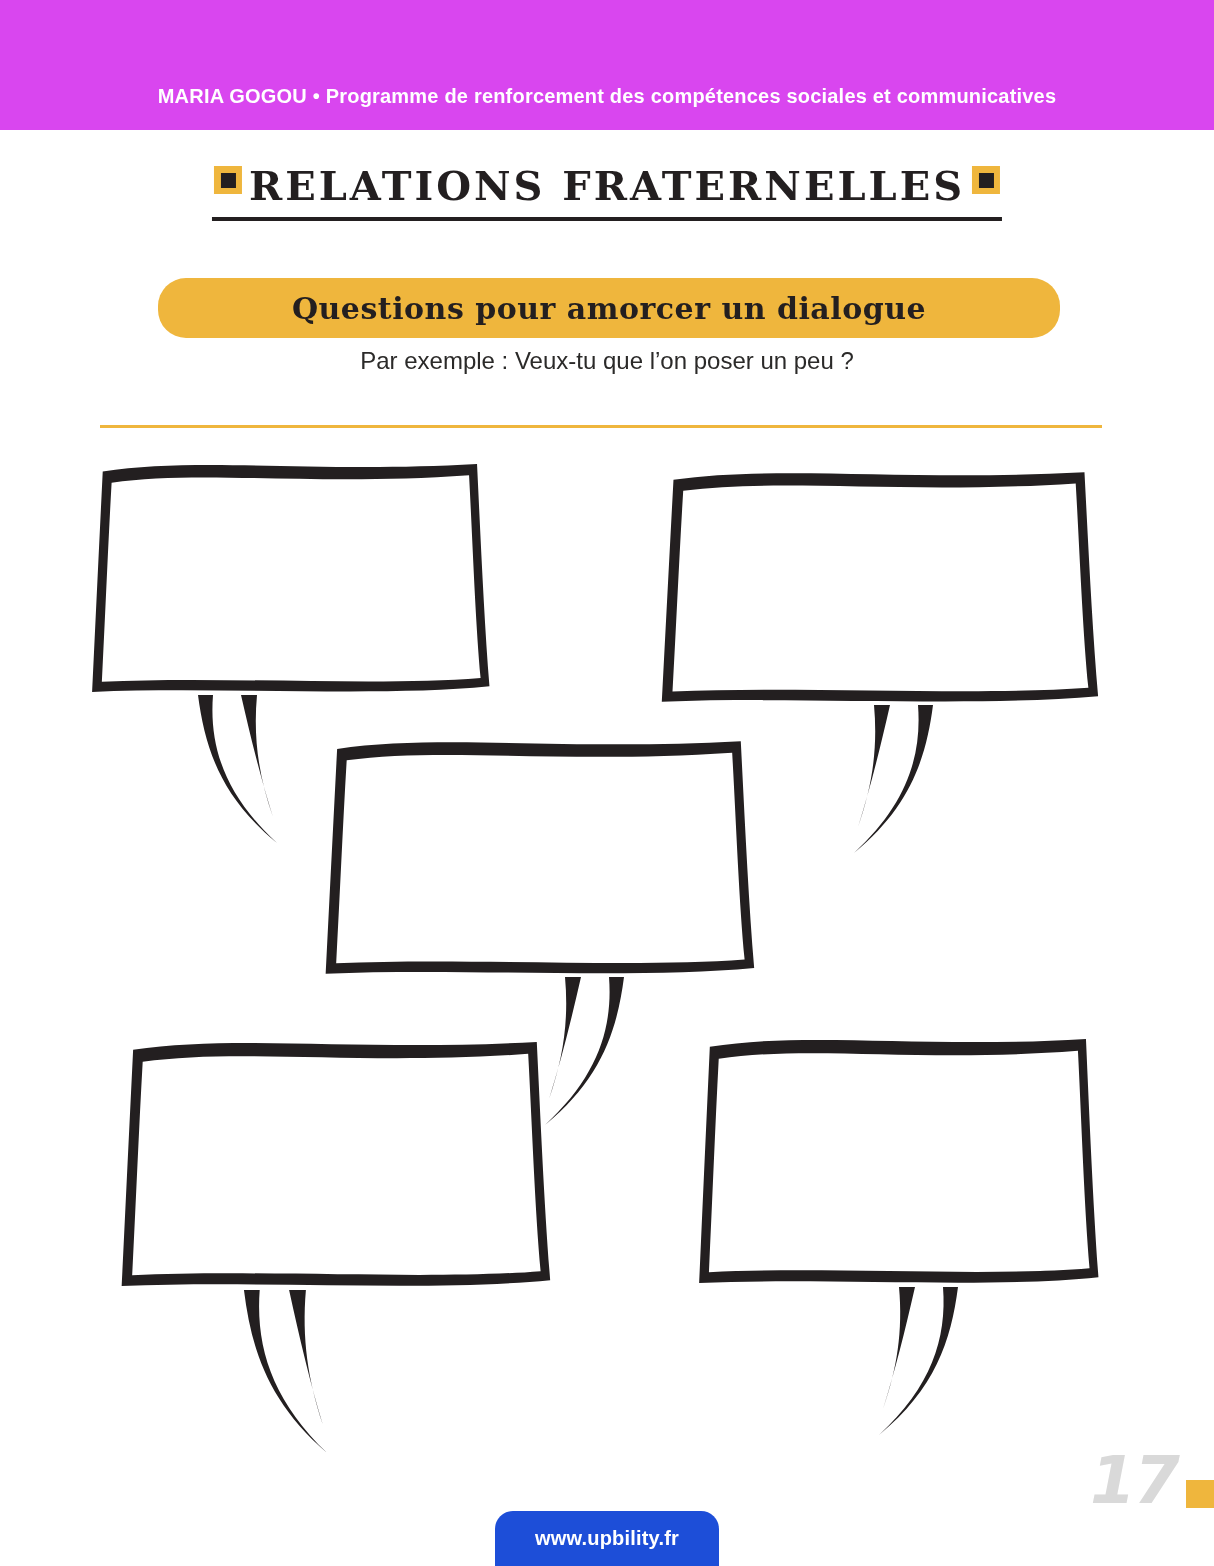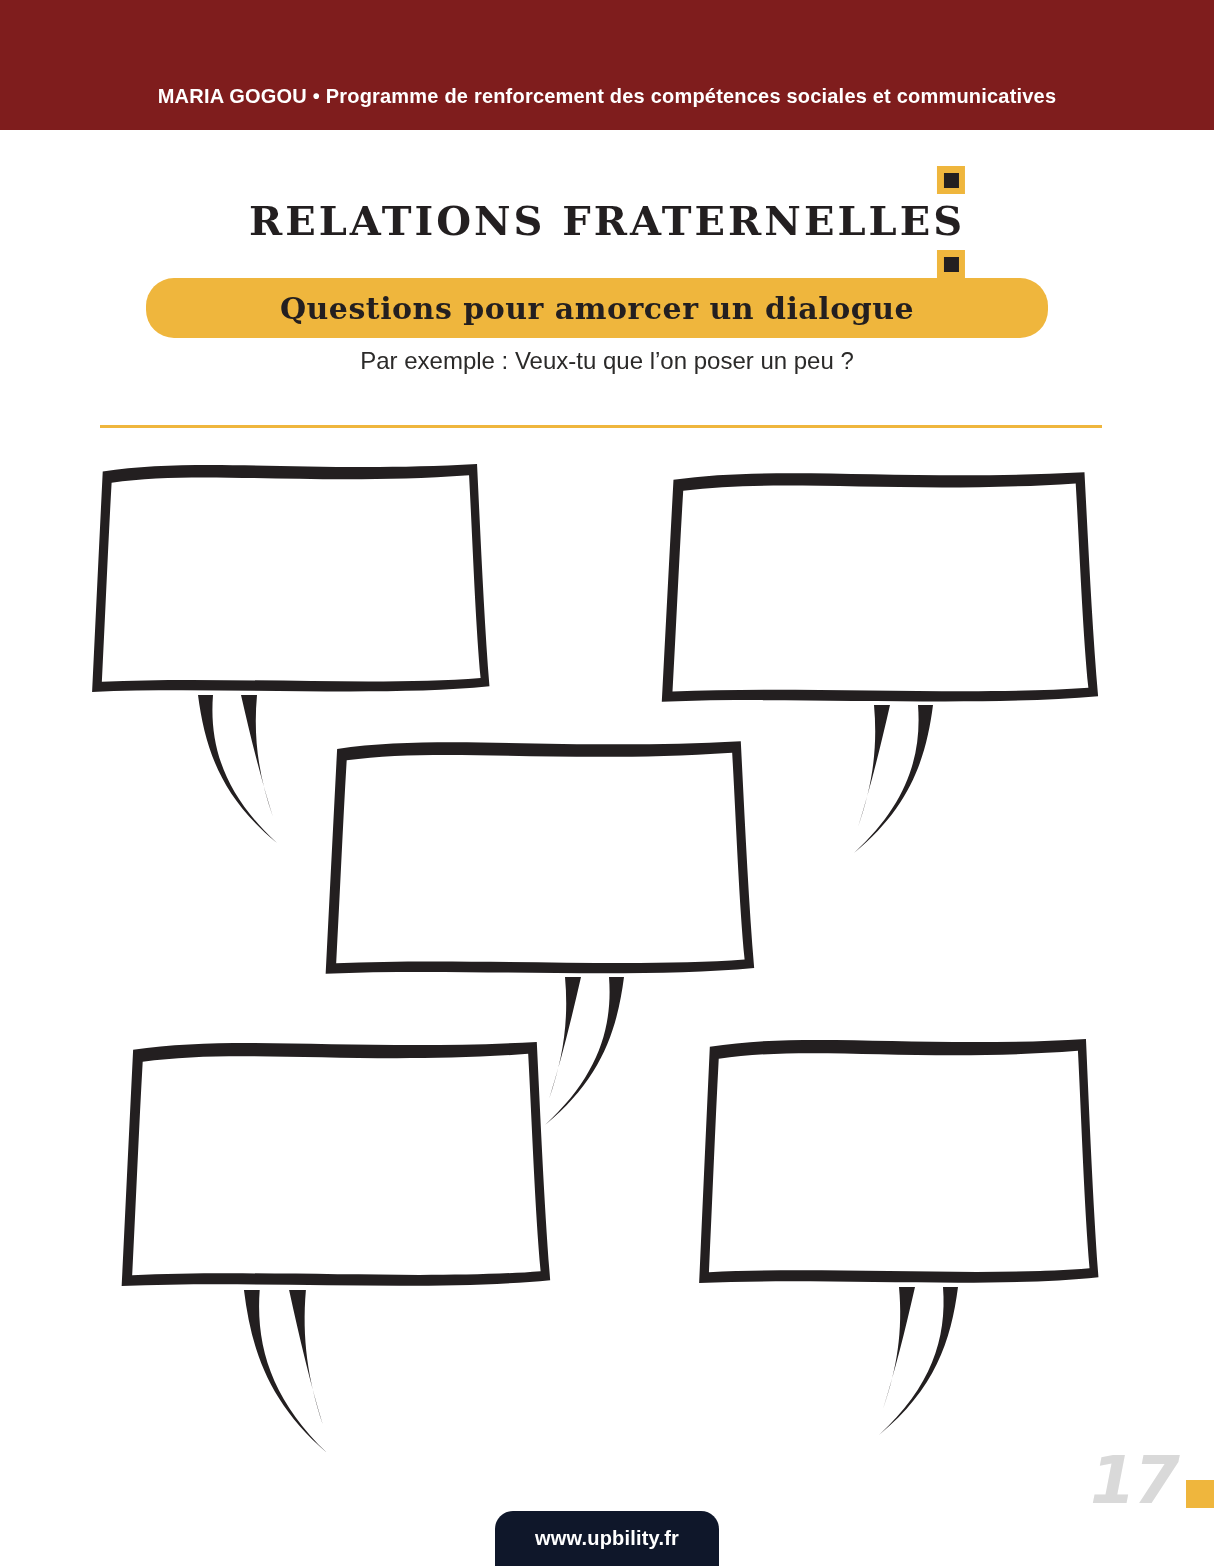--- a/index.html
+++ b/index.html
@@ -13,45 +13,44 @@
     background: #ffffff;
     overflow: hidden;
     margin: 0 auto;
   }
 
   
   .header-band {
     position: absolute;
     left: 0; top: 0;
     width: 1214px; height: 130px;
-    background: #7f1d1d;
+    background: #d946ef;
     display: flex;
     align-items: flex-end;
     justify-content: center;
     padding-bottom: 22px;
   }
   .header-band .header-text {
     color: #ffffff;
     font-size: 20px;
     font-weight: bold;
     letter-spacing: 0.2px;
   }
 
   
   .title-row {
     position: absolute;
     top: 166px;
     left: 50%;
     transform: translateX(-50%);
     display: inline-flex;
-    align-items: flex-end;
+    align-items: flex-start;
     gap: 7px;
     border-bottom: 4px solid #231F20;
     padding: 0 2px 9px 2px;
-    flex-direction: column;
   }
   .ornament {
     width: 28px; height: 28px;
     background: #EFB63D;
     display: flex; align-items: center; justify-content: center;
     flex: 0 0 auto;
   }
   .ornament .inner {
     width: 15px; height: 15px;
     background: #231F20;
@@ -63,21 +62,21 @@
     line-height: 1;
     color: #231F20;
     letter-spacing: 3px;
     white-space: nowrap;
     padding-bottom: 2px;
   }
 
   
   .questions-pill {
     position: absolute;
-    left: 146px; top: 278px;
+    left: 158px; top: 278px;
     width: 902px; height: 60px;
     background: #EFB63D;
     border-radius: 28px;
     display: flex; align-items: center; justify-content: center;
   }
   .questions-pill .pill-text {
     font-family: "DejaVu Serif", serif;
     font-weight: bold;
     font-size: 30px;
     color: #231F20;
@@ -130,21 +129,21 @@
     right: 0; top: 1480px;
     width: 28px; height: 28px;
     background: #EFB63D;
   }
 
   
   .footer-tab {
     position: absolute;
     left: 495px; top: 1511px;
     width: 224px; height: 55px;
-    background: #0f172a;
+    background: #1d4ed8;
     border-radius: 18px 18px 0 0;
     display: flex;
     align-items: center;
     justify-content: center;
   }
   .footer-tab .footer-url {
     color: #ffffff;
     font-weight: bold;
     font-size: 20px;
     letter-spacing: 0.2px;

